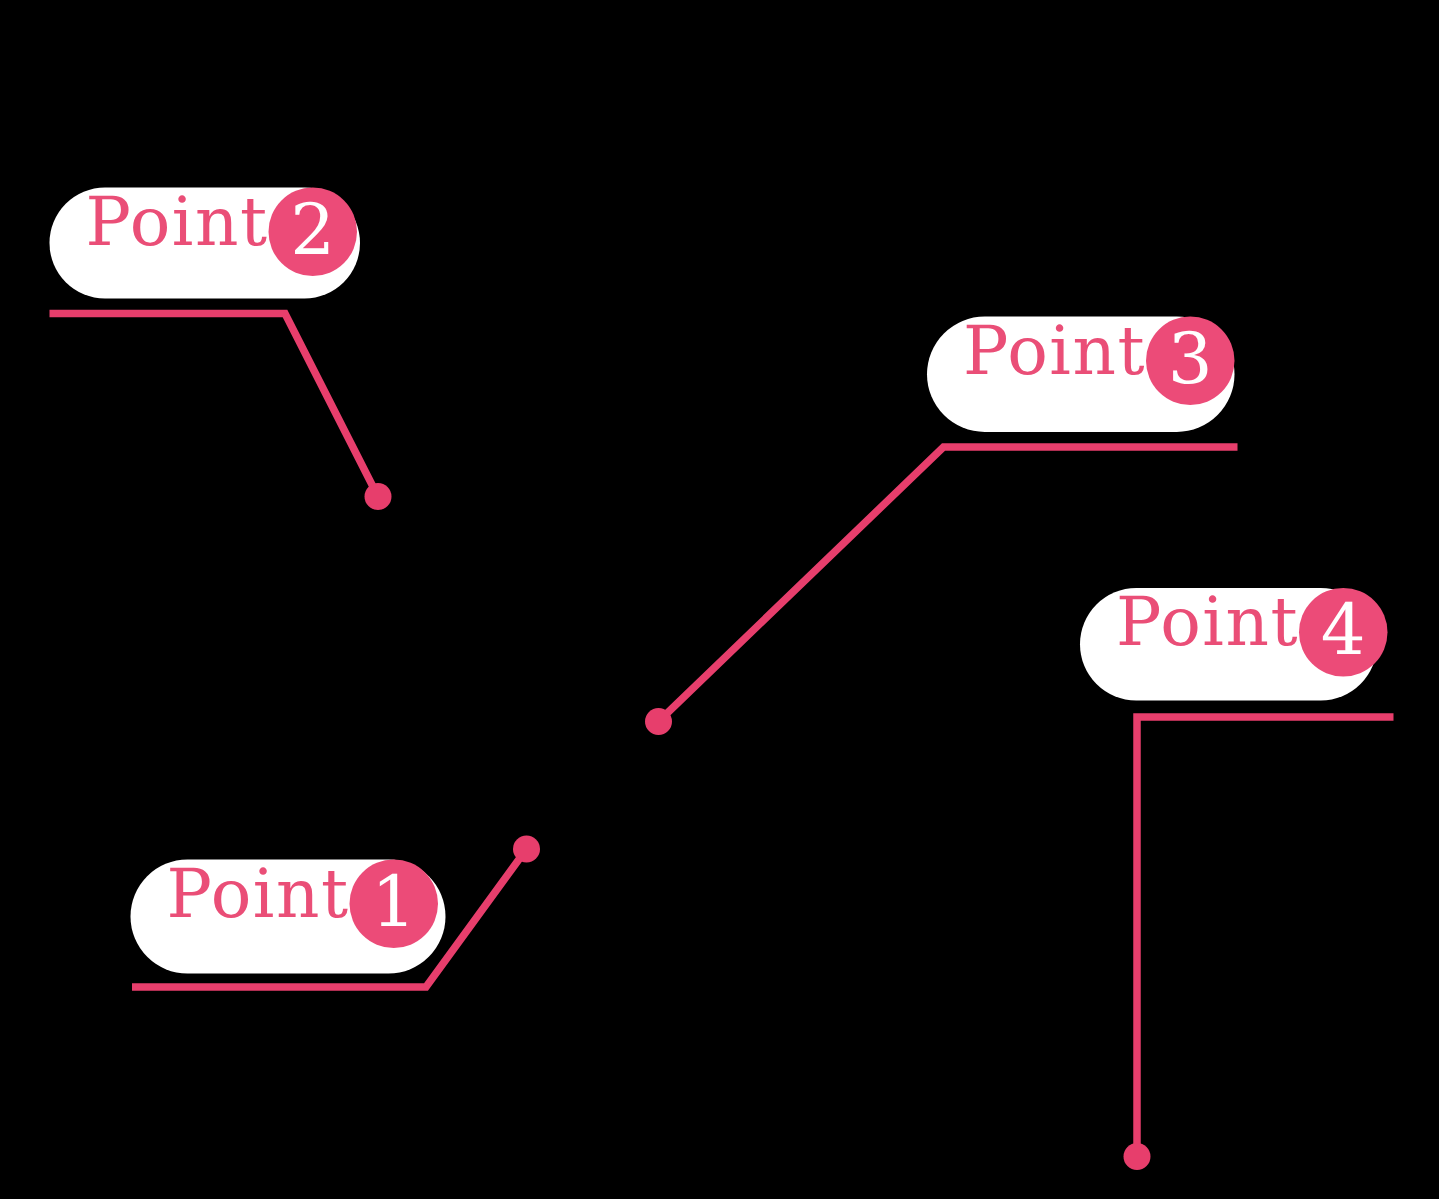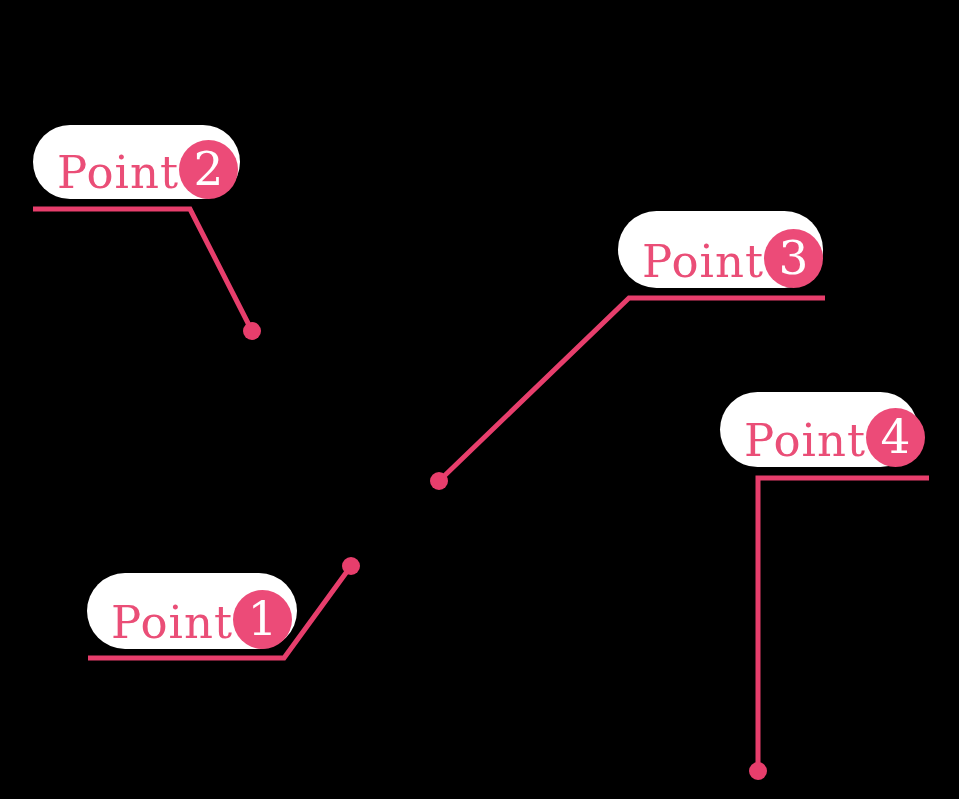--- a/index.html
+++ b/index.html
@@ -20,21 +20,21 @@
   }
   .lines-layer{
     position:absolute;left:0;top:0;width:100%;height:100%;
     display:block;
   }
   .callout{
     position:absolute;
     background:var(--pill-bg);
     border-radius:40px;
     display:flex;
-    align-items:flex-end;
+    align-items:flex-start;
     justify-content:space-between;
     padding:0 7px 0 24px;
     box-sizing:border-box;
   }
   .callout .label{
     color:var(--label-pink);
     font-size:45px;
     line-height:1;
     letter-spacing:1px;
     padding-bottom:4px;

